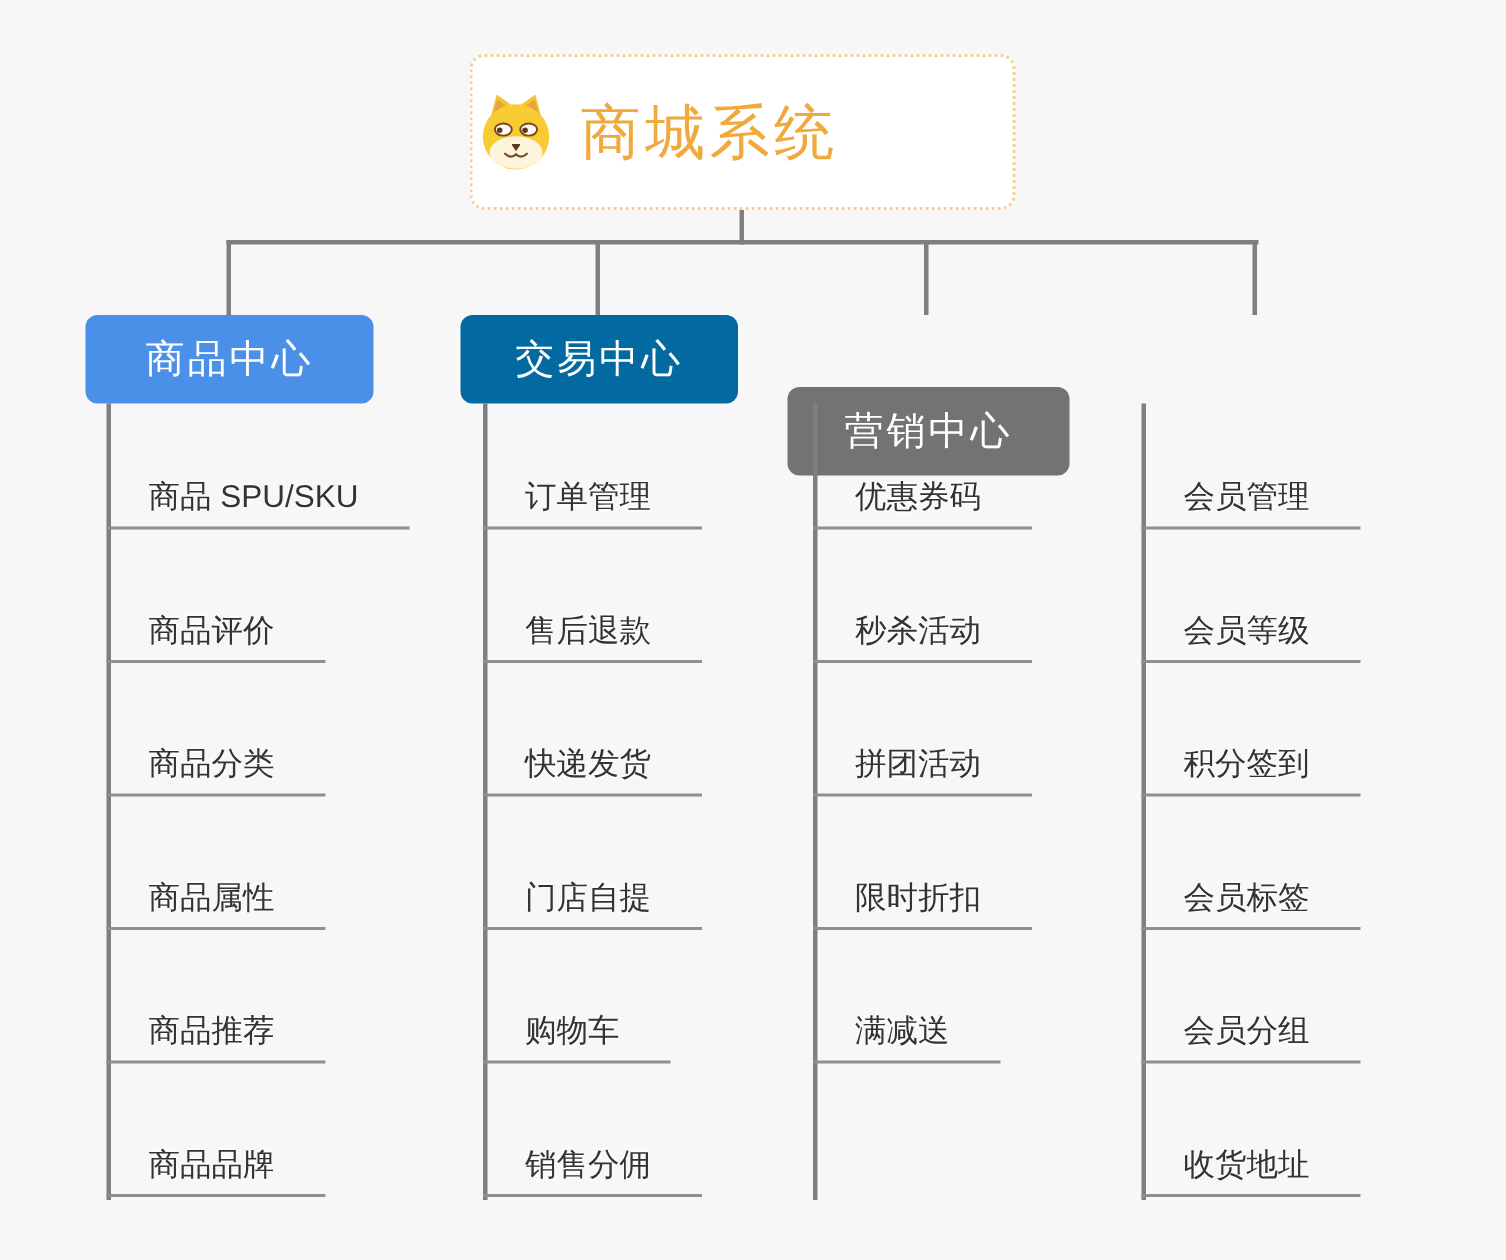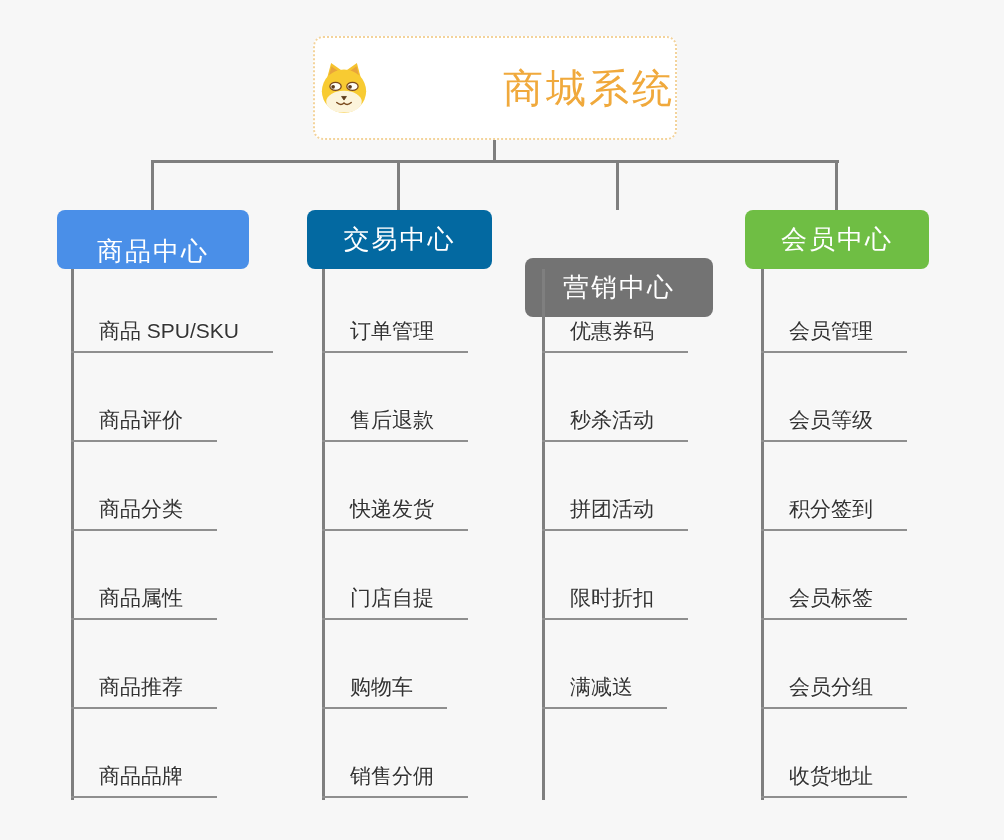--- a/index.html
+++ b/index.html
@@ -8,21 +8,21 @@
     background:#f7f7f7;
     font-family:"Liberation Sans","DejaVu Sans",sans-serif;
   }
   .stage{position:absolute;inset:0;}
 
   
   .root-node{
     position:absolute;left:313px;top:36px;width:364px;height:104px;
     box-sizing:border-box;background:#ffffff;
     border:2px dotted #f3d39b;border-radius:10px;
-    display:flex;align-items:center;justify-content:space-between;gap:14px;
+    display:flex;align-items:center;justify-content:flex-start;gap:14px;
   }
   .root-title{
     color:#f0a93c;font-size:40px;letter-spacing:3px;font-weight:400;
     white-space:nowrap;
   }
   .dog-icon{width:58px;height:56px;flex:0 0 auto;}
 
   
   .line{position:absolute;background:#7f7f7f;}
   .root-stub{left:493px;top:140px;width:3px;height:23px;}
@@ -95,31 +95,28 @@
     <span class="root-title">商城系统</span>
   </div>
 
   <div class="line root-stub"></div>
   <div class="line h-line"></div>
   <div class="line drop drop-1"></div>
   <div class="line drop drop-2"></div>
   <div class="line drop drop-3"></div>
   <div class="line drop drop-4"></div>
 
-  <div class="branch-node branch-node-1" style="background-color: rgb(74, 143, 232); align-items: flex-end;">
+  <div class="branch-node branch-node-1" style="background-color: rgb(74, 143, 232);">
     <span>商品中心</span>
   </div>
   <div class="branch-node branch-node-2" style="background-color: #0369a1;">
     <span>交易中心</span>
   </div>
   <div class="branch-node branch-node-3" style="background-color: #737373; margin-top: 48px;">
     <span>营销中心</span>
-  </div>
-  <div class="branch-node branch-node-4" style="background-color: rgb(111, 190, 68);">
-    <span>会员中心</span>
   </div>
 
   <div class="trunk trunk-1"></div>
   <div class="trunk trunk-2"></div>
   <div class="trunk trunk-3"></div>
   <div class="trunk trunk-4"></div>
 
   <ul class="children children-1">
     <li>
         <span>商品 SPU/SKU</span>

